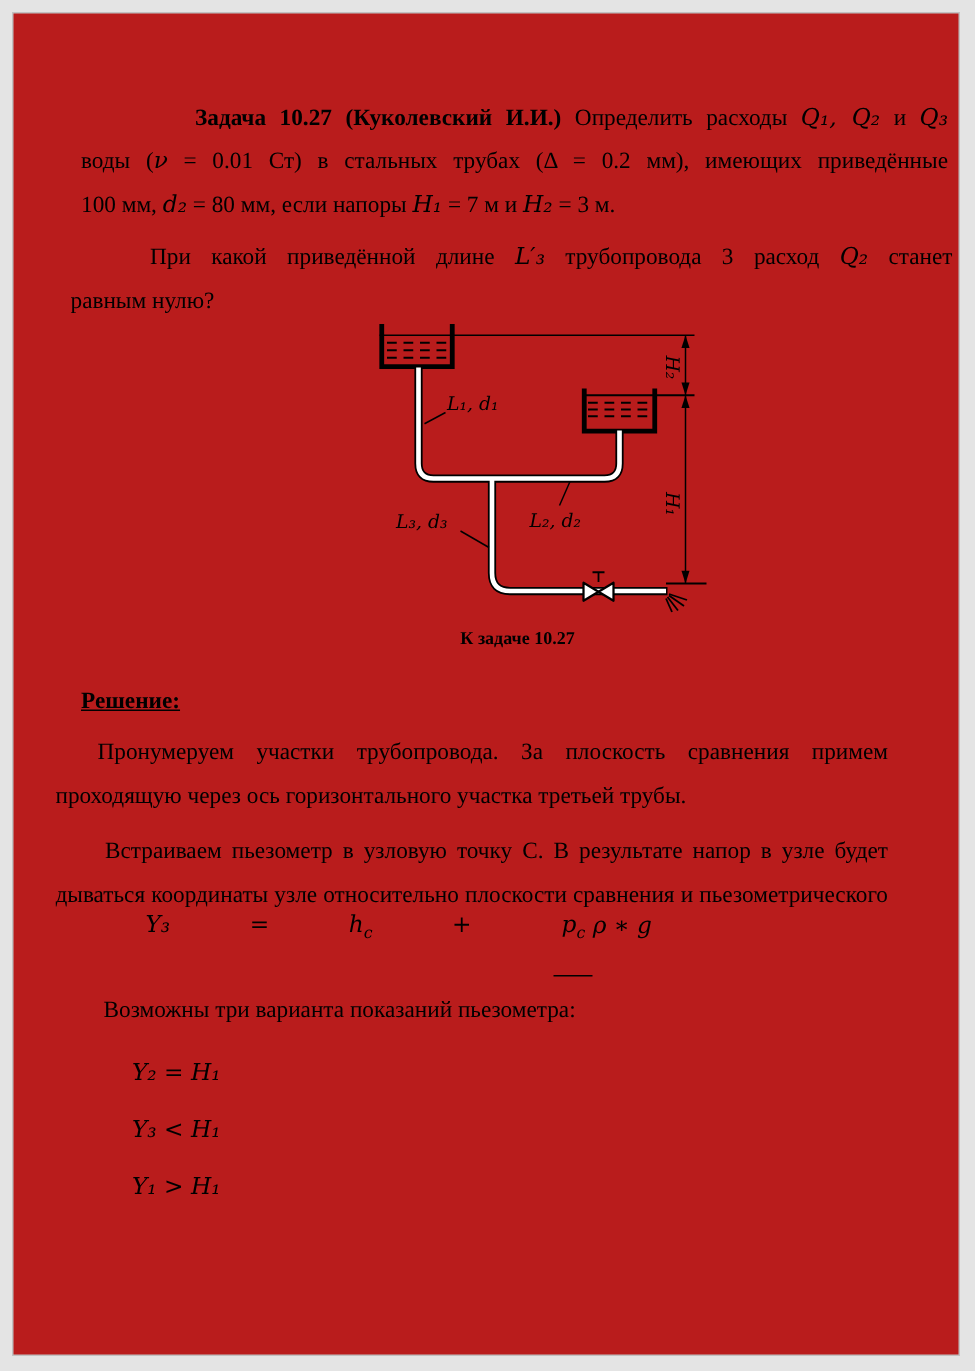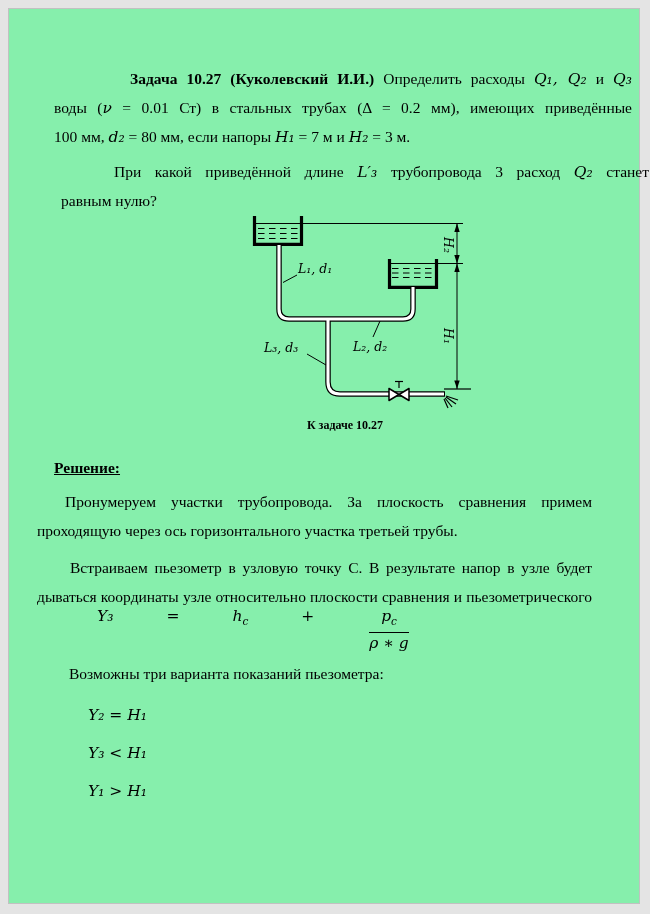--- a/index.html
+++ b/index.html
@@ -1,41 +1,41 @@
 <!DOCTYPE html>
 <html><head>
 <meta charset="utf-8">
 <style>
   html,body{margin:0;padding:0;width:650px;height:914px;overflow:hidden;}
   body{background:#e4e4e4;position:relative;font-family:"Liberation Serif","DejaVu Serif",serif;color:#000;}
-  .page{position:absolute;left:8px;top:8px;width:632px;height:896px;background:#86efac;border:1px solid #c1c1c1;box-sizing:border-box;text-decoration:underline;}
+  .page{position:absolute;left:8px;top:8px;width:632px;height:896px;background:#b91c1c;border:1px solid #c1c1c1;box-sizing:border-box;text-decoration:underline;}
   .content{position:absolute;left:0;top:55px;width:632px;font-size:15.5px;}
   .para{line-height:29px;}
   .line{height:29px;overflow:hidden;}
   .line.j{text-align:justify;text-align-last:justify;}
   .r{font-style:normal;}
   .b{font-weight:bold;}
   .m{font-family:"DejaVu Serif",serif;font-style:italic;}
   .g{display:inline-block;}
   .p1{margin-left:45px;width:578px;}
   .p1 .line:first-child{text-indent:76px;}
-  .p2{margin-left:52px;width:588px;margin-top:6px;}
+  .p2{margin-left:38px;width:588px;margin-top:6px;}
   .p2 .line:first-child{text-indent:53px;}
   .p3,.p4,.p5{margin-left:28px;width:555px;margin-top:8px;}
   .p3 .line:first-child{text-indent:28px;}
   .p4 .line:first-child{text-indent:33px;}
   .p5 .line:first-child{text-indent:32px;}
   .figure{margin-left:224px;margin-top:-4px;width:250px;}
   .figure svg{display:block;}
   .caption{width:250px;margin-left:211px;margin-top:4px;text-align:center;font-weight:bold;font-size:12px;height:20px;line-height:20px;}
   .solution-heading{margin-top:22px;margin-left:45px;width:578px;font-weight:bold;font-size:15.5px;height:22px;line-height:22px;}
   .solution-heading span{text-decoration:underline;}
   .formula{margin:-4px 0 0 88px;display:flex;font-family:"DejaVu Serif",serif;font-style:italic;font-size:15.5px;height:44px;gap:48px;}
   .formula .fo{margin:0 5px;font-style:normal;}
-  .frac{display:inline-flex;flex-direction:column;text-align:center;line-height:19px;margin-left:2px;}
+  .frac{display:inline-flex;flex-direction:row;text-align:center;line-height:19px;margin-left:2px;}
   .frac .num{border-bottom:1.2px solid #000;padding:0 5px 1px 5px;}
   .frac .den{padding-top:1px;}
   sub{font-size:10.5px;}
   .variants{margin-top:13px;}
   .variant{margin:0 0 9px 79px;height:29px;line-height:29px;font-family:"DejaVu Serif",serif;font-style:italic;font-size:15.5px;}
   
   .thin{stroke:#000;stroke-width:1;fill:none;}
   .thin12{stroke:#000;stroke-width:1.2;fill:none;}
   .tank{stroke:#000;stroke-width:3.2;fill:none;}
   .dash{stroke:#000;stroke-width:1.2;fill:none;stroke-dasharray:6.5 4.5;}

